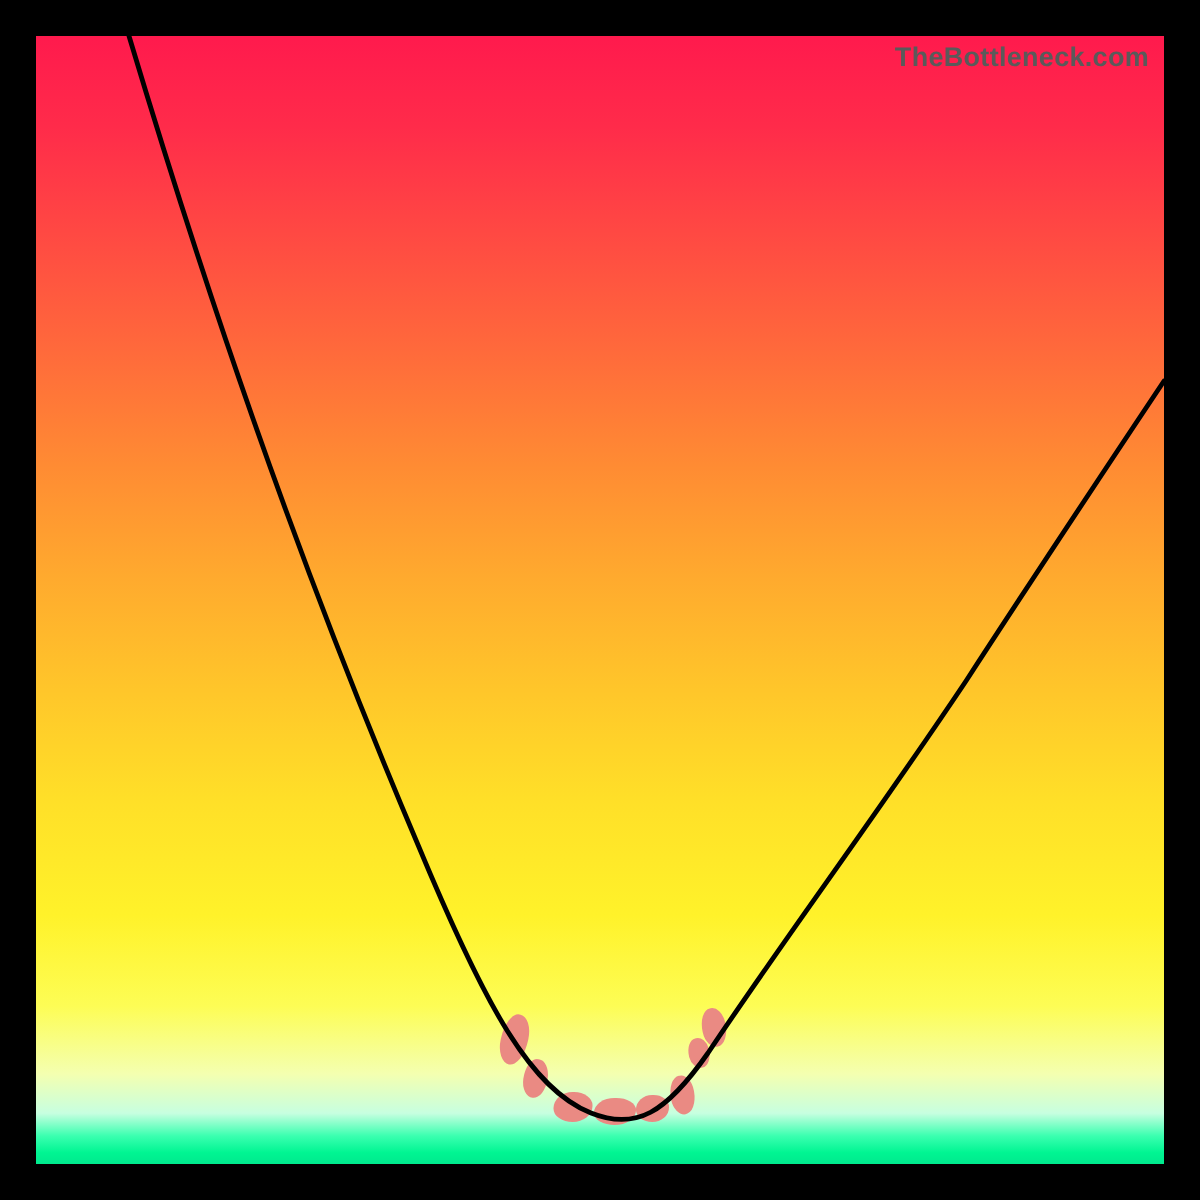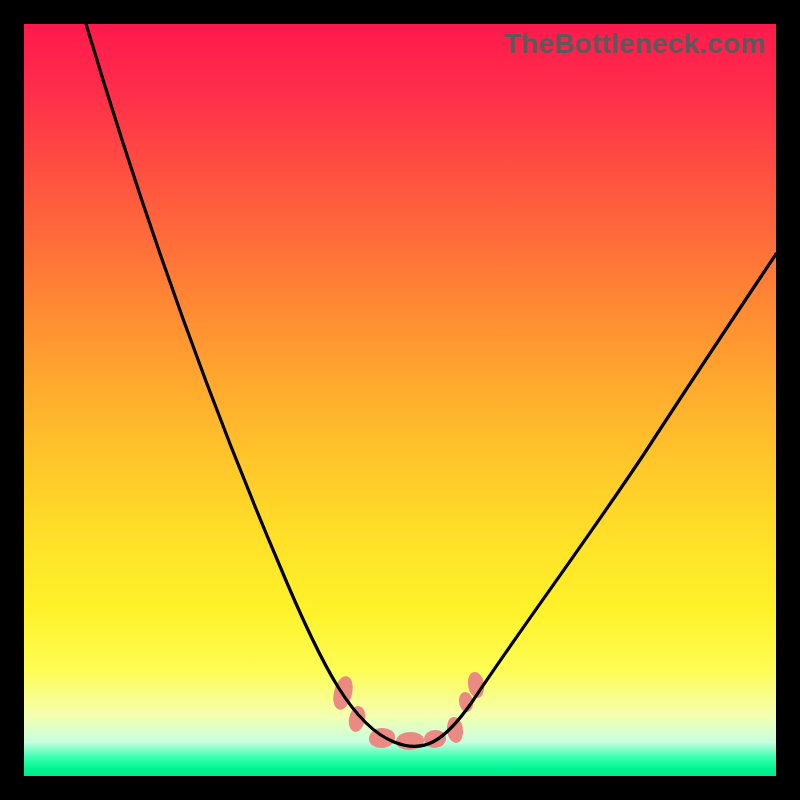--- a/index.html
+++ b/index.html
@@ -33,21 +33,21 @@
       #3bffb0 97.5%,
       #00f592 99%,
       #00e98e 100%
     );
   }
   .watermark {
     position: absolute;
     top: 4px;
     right: 10px;
     color: #5a5a5a;
-    font-size: 28px;
+    font-size: 18px;
     font-weight: 600;
     letter-spacing: 0.2px;
     user-select: none;
     margin-left: 30px;
   }
   svg.curve {
     position: absolute;
     left: 0;
     top: 0;
     width: 752px;

